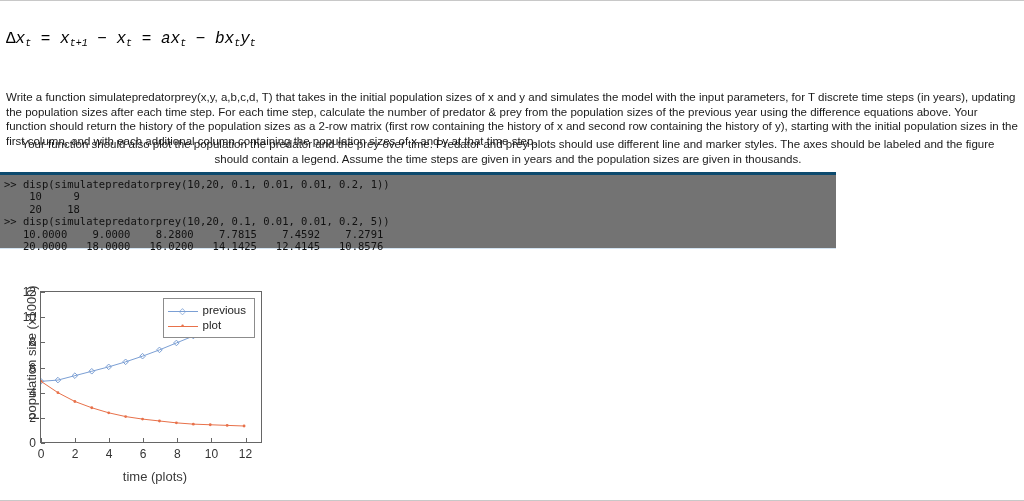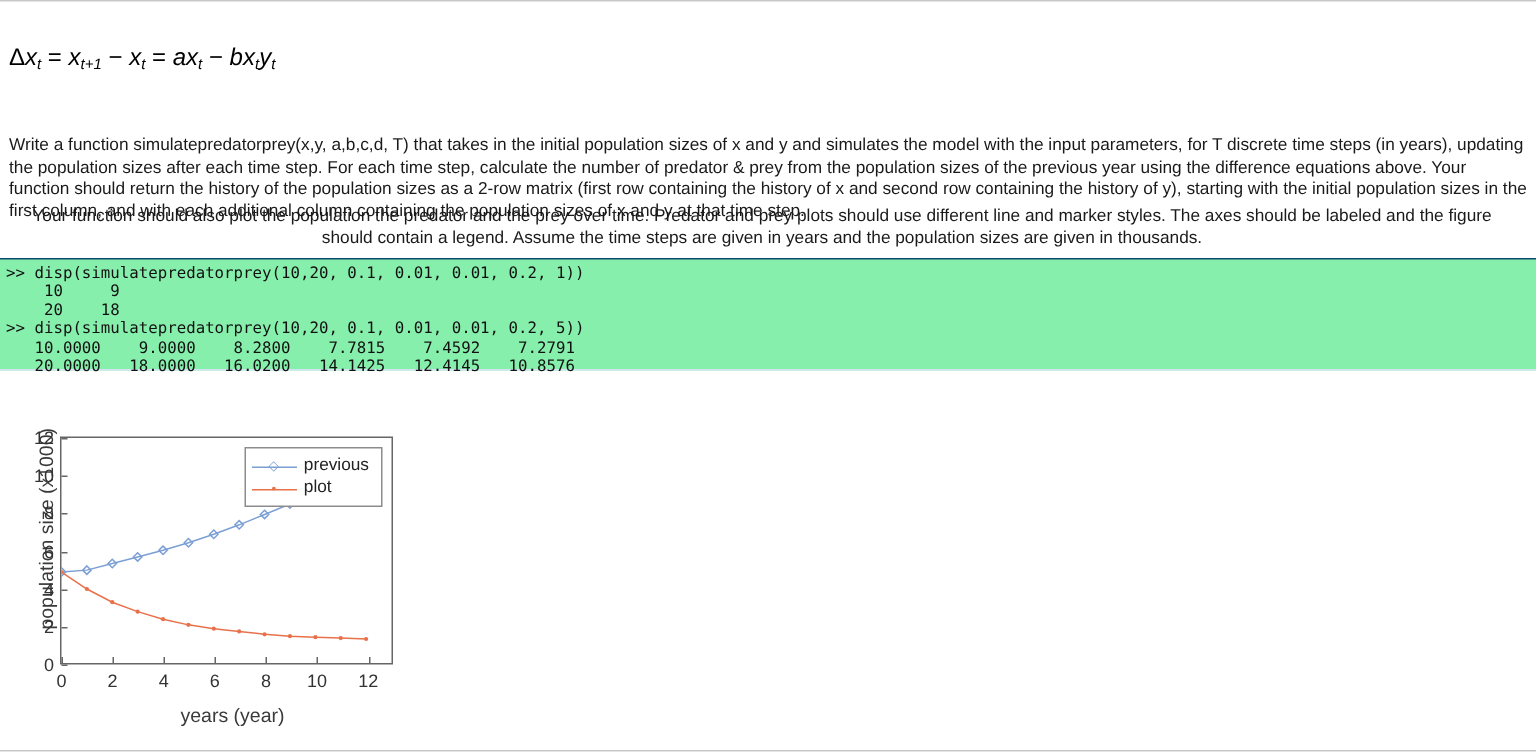--- a/index.html
+++ b/index.html
@@ -35,21 +35,21 @@
     color: #1a1a1a;
     text-align: left;
   }
   #intro-text {
     top: 8px;
     left: 6px;
     width: 1000px;
   }
   .eqn {
     position: absolute;
-    font-family: Liberation Sans, sans-serif;
+    font-family: Liberation Mono, monospace;
     font-size: 16px;
     color: #000;
     white-space: nowrap;
   }
   #eq1 { top: 30px; left: 6px; }
   #eq2 { top: 55px; left: 6px; }
   .eqn i { font-style: italic; }
   .sub {
     font-size: 10px;
     vertical-align: -0.28em;
@@ -63,24 +63,24 @@
   #body-text-2 {
     top: 137px;
     left: 6px;
     width: 1004px;
     text-align: center;
   }
   .console {
     position: absolute;
     top: 172px;
     left: 0px;
-    width: 1024px;
+    width: 836px;
     height: 73px;
-    background: #86efac;
-    border-top: 1px solid #0c4a6e;
+    background: #737373;
+    border-top: 3px solid #0c4a6e;
     border-bottom: 1px solid #d2e3f2;
   }
   .console pre {
     margin: 0;
     padding: 3px 0 0 4px;
     font-family: "DejaVu Sans Mono", monospace;
     font-size: 10.5px;
     line-height: 12.4px;
     color: #111;
     white-space: pre;
@@ -222,21 +222,21 @@
     10     9
     20    18
 &gt;&gt; disp(simulatepredatorprey(10,20, 0.1, 0.01, 0.01, 0.2, 5))
    10.0000    9.0000    8.2800    7.7815    7.4592    7.2791
    20.0000   18.0000   16.0200   14.1425   12.4145   10.8576</pre>
   </div>
 
   <div class="chart-wrap">
 
     <div class="ylabel">population size (x1000)</div>
-    <div class="xlabel">years (year)</div>
+    <div class="xlabel">time (plots)</div>
 
     <div class="plot-area">
 
       <div class="ytickmark" style="top:151px"></div>
       <div class="ytick" style="top:151px">0</div>
       <div class="ytickmark" style="top:125.8px"></div>
       <div class="ytick" style="top:125.8px">2</div>
       <div class="ytickmark" style="top:100.7px"></div>
       <div class="ytick" style="top:100.7px">4</div>
       <div class="ytickmark" style="top:75.5px"></div>

